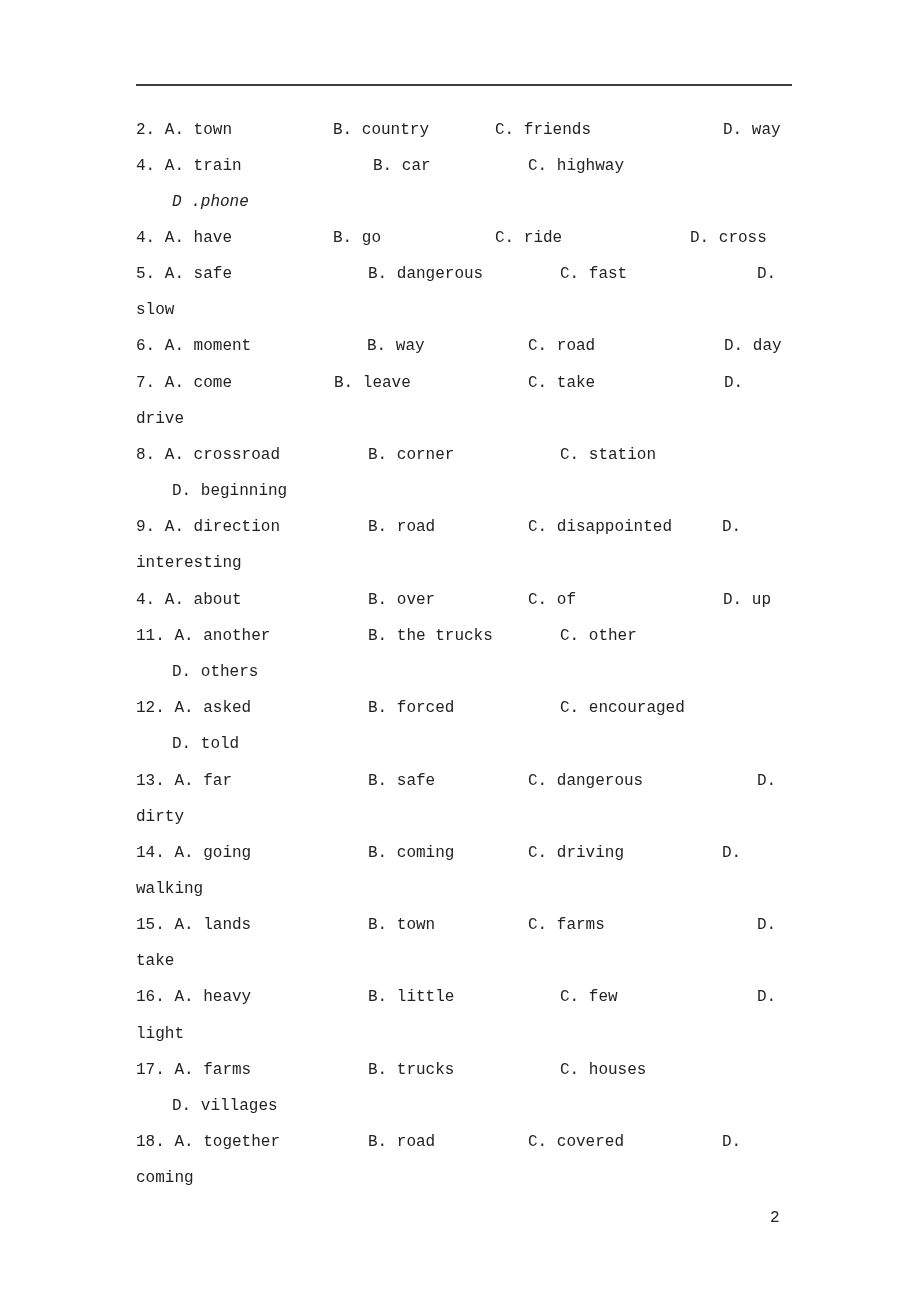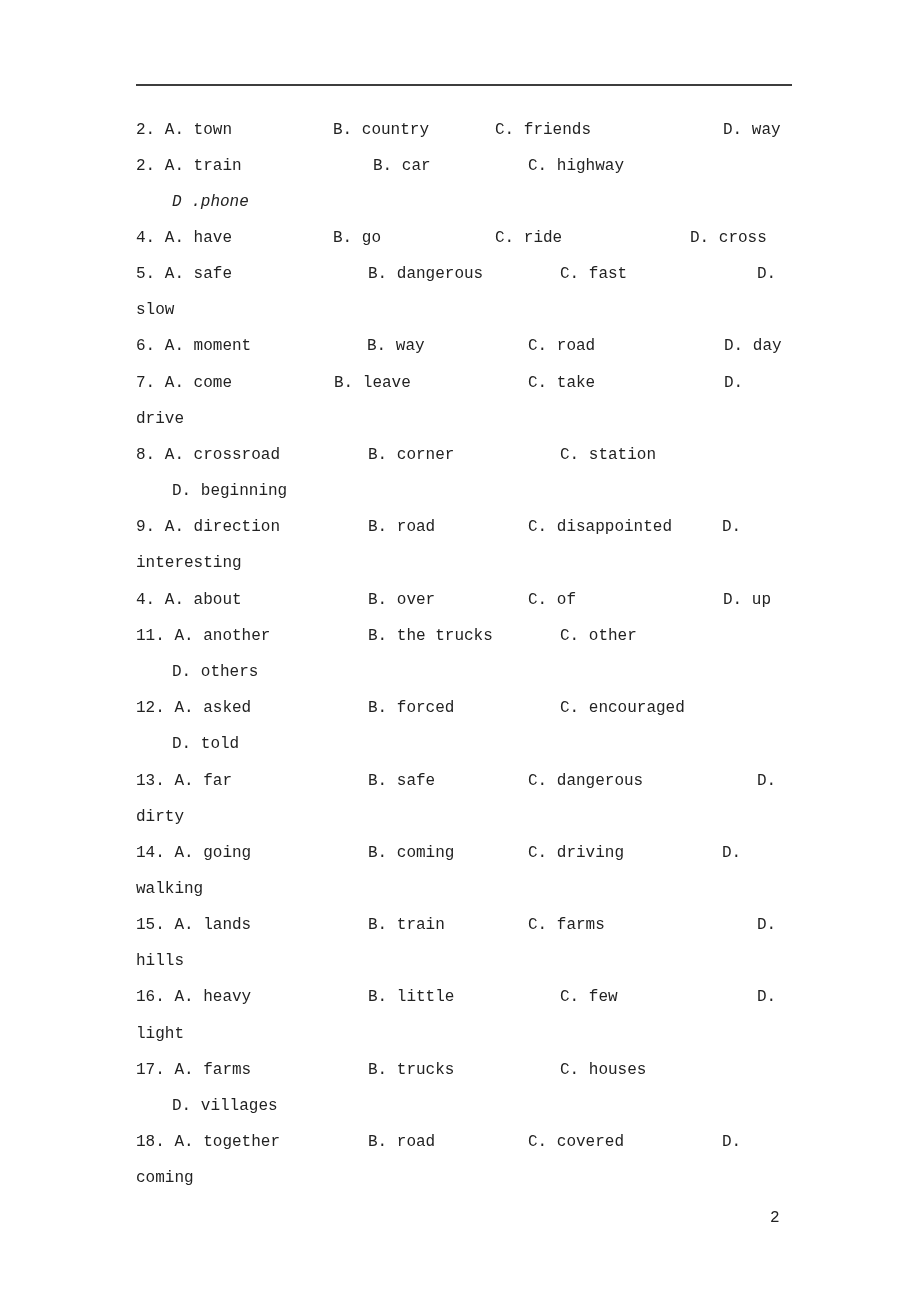--- a/index.html
+++ b/index.html
@@ -42,21 +42,21 @@
 </head>
 <body>
 
 <div class="page">
   <div class="divider" style="left: 136px; top: 84px; width: 656px;"></div>
   <div id="doc-body">
       <span class="seg" style="left: 136px; top: 120px;">2. A. town</span>
       <span class="seg" style="left: 333px; top: 120px;">B. country</span>
       <span class="seg" style="left: 495px; top: 120px;">C. friends</span>
       <span class="seg" style="left: 723px; top: 120px;">D. way</span>
-      <span class="seg" style="left: 136px; top: 156px;">2. A. train</span>
+      <span class="seg" style="left: 136px; top: 156px;">4. A. train</span>
       <span class="seg" style="left: 373px; top: 156px;">B. car</span>
       <span class="seg" style="left: 528px; top: 156px;">C. highway</span>
       <span class="seg" style="left: 172px; top: 192px; font-style: italic;">D .phone</span>
       <span class="seg" style="left: 136px; top: 228px;">4. A. have</span>
       <span class="seg" style="left: 333px; top: 228px;">B. go</span>
       <span class="seg" style="left: 495px; top: 228px;">C. ride</span>
       <span class="seg" style="left: 690px; top: 228px;">D. cross</span>
       <span class="seg" style="left: 136px; top: 264px;">5. A. safe</span>
       <span class="seg" style="left: 368px; top: 264px;">B. dangerous</span>
       <span class="seg" style="left: 560px; top: 264px;">C. fast</span>
@@ -96,24 +96,24 @@
       <span class="seg" style="left: 368px; top: 771px;">B. safe</span>
       <span class="seg" style="left: 528px; top: 771px;">C. dangerous</span>
       <span class="seg" style="left: 757px; top: 771px;">D.</span>
       <span class="seg" style="left: 136px; top: 807px;">dirty</span>
       <span class="seg" style="left: 136px; top: 843px;">14. A. going</span>
       <span class="seg" style="left: 368px; top: 843px;">B. coming</span>
       <span class="seg" style="left: 528px; top: 843px;">C. driving</span>
       <span class="seg" style="left: 722px; top: 843px;">D.</span>
       <span class="seg" style="left: 136px; top: 879px;">walking</span>
       <span class="seg" style="left: 136px; top: 915px;">15. A. lands</span>
-      <span class="seg" style="left: 368px; top: 915px;">B. train</span>
+      <span class="seg" style="left: 368px; top: 915px;">B. town</span>
       <span class="seg" style="left: 528px; top: 915px;">C. farms</span>
       <span class="seg" style="left: 757px; top: 915px;">D.</span>
-      <span class="seg" style="left: 136px; top: 951px;">hills</span>
+      <span class="seg" style="left: 136px; top: 951px;">take</span>
       <span class="seg" style="left: 136px; top: 987px;">16. A. heavy</span>
       <span class="seg" style="left: 368px; top: 987px;">B. little</span>
       <span class="seg" style="left: 560px; top: 987px;">C. few</span>
       <span class="seg" style="left: 757px; top: 987px;">D.</span>
       <span class="seg" style="left: 136px; top: 1024px;">light</span>
       <span class="seg" style="left: 136px; top: 1060px;">17. A. farms</span>
       <span class="seg" style="left: 368px; top: 1060px;">B. trucks</span>
       <span class="seg" style="left: 560px; top: 1060px;">C. houses</span>
       <span class="seg" style="left: 172px; top: 1096px;">D. villages</span>
       <span class="seg" style="left: 136px; top: 1132px;">18. A. together</span>

